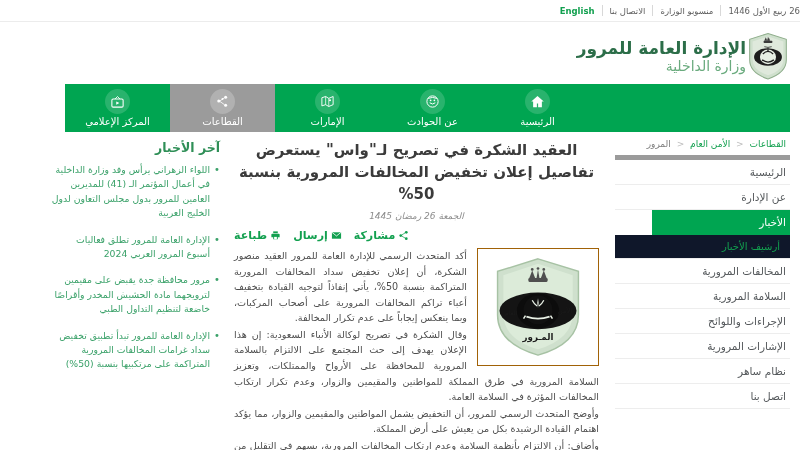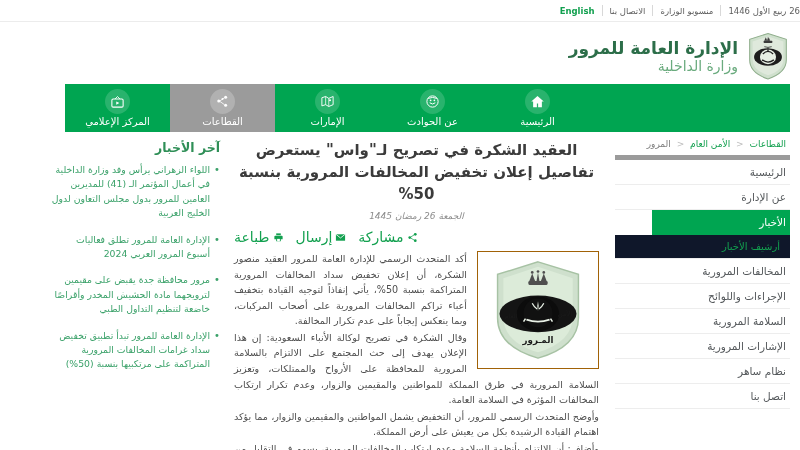--- a/index.html
+++ b/index.html
@@ -36,21 +36,21 @@
   .topbar-item.english { color: #12a04f; font-weight: bold; padding-left: 0;}
   .topbar-item.date { color: #5d5d5d; padding-right: 0; }
 
   
   .header {
     height: 62px; position: relative;
     background: #ffffff;
   }
   .logo-block {
     position: absolute; top: 10px; right: 10px;
-    display: flex; align-items: center; gap: 8px;
+    display: flex; align-items: center; gap: 0;
     direction: rtl;
   }
   .logo-badge { width: 44px; height: 48px; flex: 0 0 auto; }
   .logo-text { text-align: right; line-height: 1.18; }
   .logo-line1 {
     font-size: 17px; font-weight: bold; color: #2c6e49;
     letter-spacing: 0px;
   }
   .logo-line2 {
     font-size: 14px; color: #6aab7e;
@@ -133,21 +133,21 @@
     padding-top: 6px; direction: rtl; font-style: italic;
   }
   .article-tools {
     display: flex; flex-direction: row-reverse; justify-content: flex-start;
     align-items: center; gap: 12px;
     padding: 8px 2px 6px 0;
     direction: rtl;
   }
   .tool {
     display: flex; align-items: center; gap: 3px;
-    font-size: 14px; color: #12a04f; cursor: pointer; white-space: nowrap;
+    font-size: 11px; color: #12a04f; cursor: pointer; white-space: nowrap; font-weight: bold;
   }
   .tool svg { width: 11px; height: 11px; fill: #12a04f; }
   .article-body {
     font-size: 9.6px; line-height: 1.62; color: #4d4d4d;
     text-align: justify; direction: rtl;
   }
   .article-figure {
     float: right; width: 122px; height: 118px;
     margin: 0 0 4px 10px;
     border: 1px solid #a16207; background: #ffffff;
@@ -289,22 +289,22 @@
         <span class="crumb-sep">&lt;</span>
         <span class="crumb-current">المرور</span>
       </div>
 
       <div class="sidemenu">
         <div class="sidemenu-item">الرئيسية</div>
         <div class="sidemenu-item">عن الإدارة</div>
         <div class="sidemenu-item active">الأخبار</div>
         <div class="sidemenu-item sub">أرشيف الأخبار</div>
         <div class="sidemenu-item">المخالفات المرورية</div>
+        <div class="sidemenu-item">السلامة المرورية</div>
         <div class="sidemenu-item">الإجراءات واللوائح</div>
-        <div class="sidemenu-item">السلامة المرورية</div>
         <div class="sidemenu-item">الإشارات المرورية</div>
         <div class="sidemenu-item">نظام ساهر</div>
         <div class="sidemenu-item">اتصل بنا</div>
       </div>
     </div>
 
     <div class="col-mid">
       <div class="article-title">العقيد الشكرة في تصريح لـ"واس" يستعرض تفاصيل إعلان تخفيض المخالفات المرورية بنسبة 50%</div>
       <div class="article-date">الجمعة 26 رمضان 1445</div>
 

